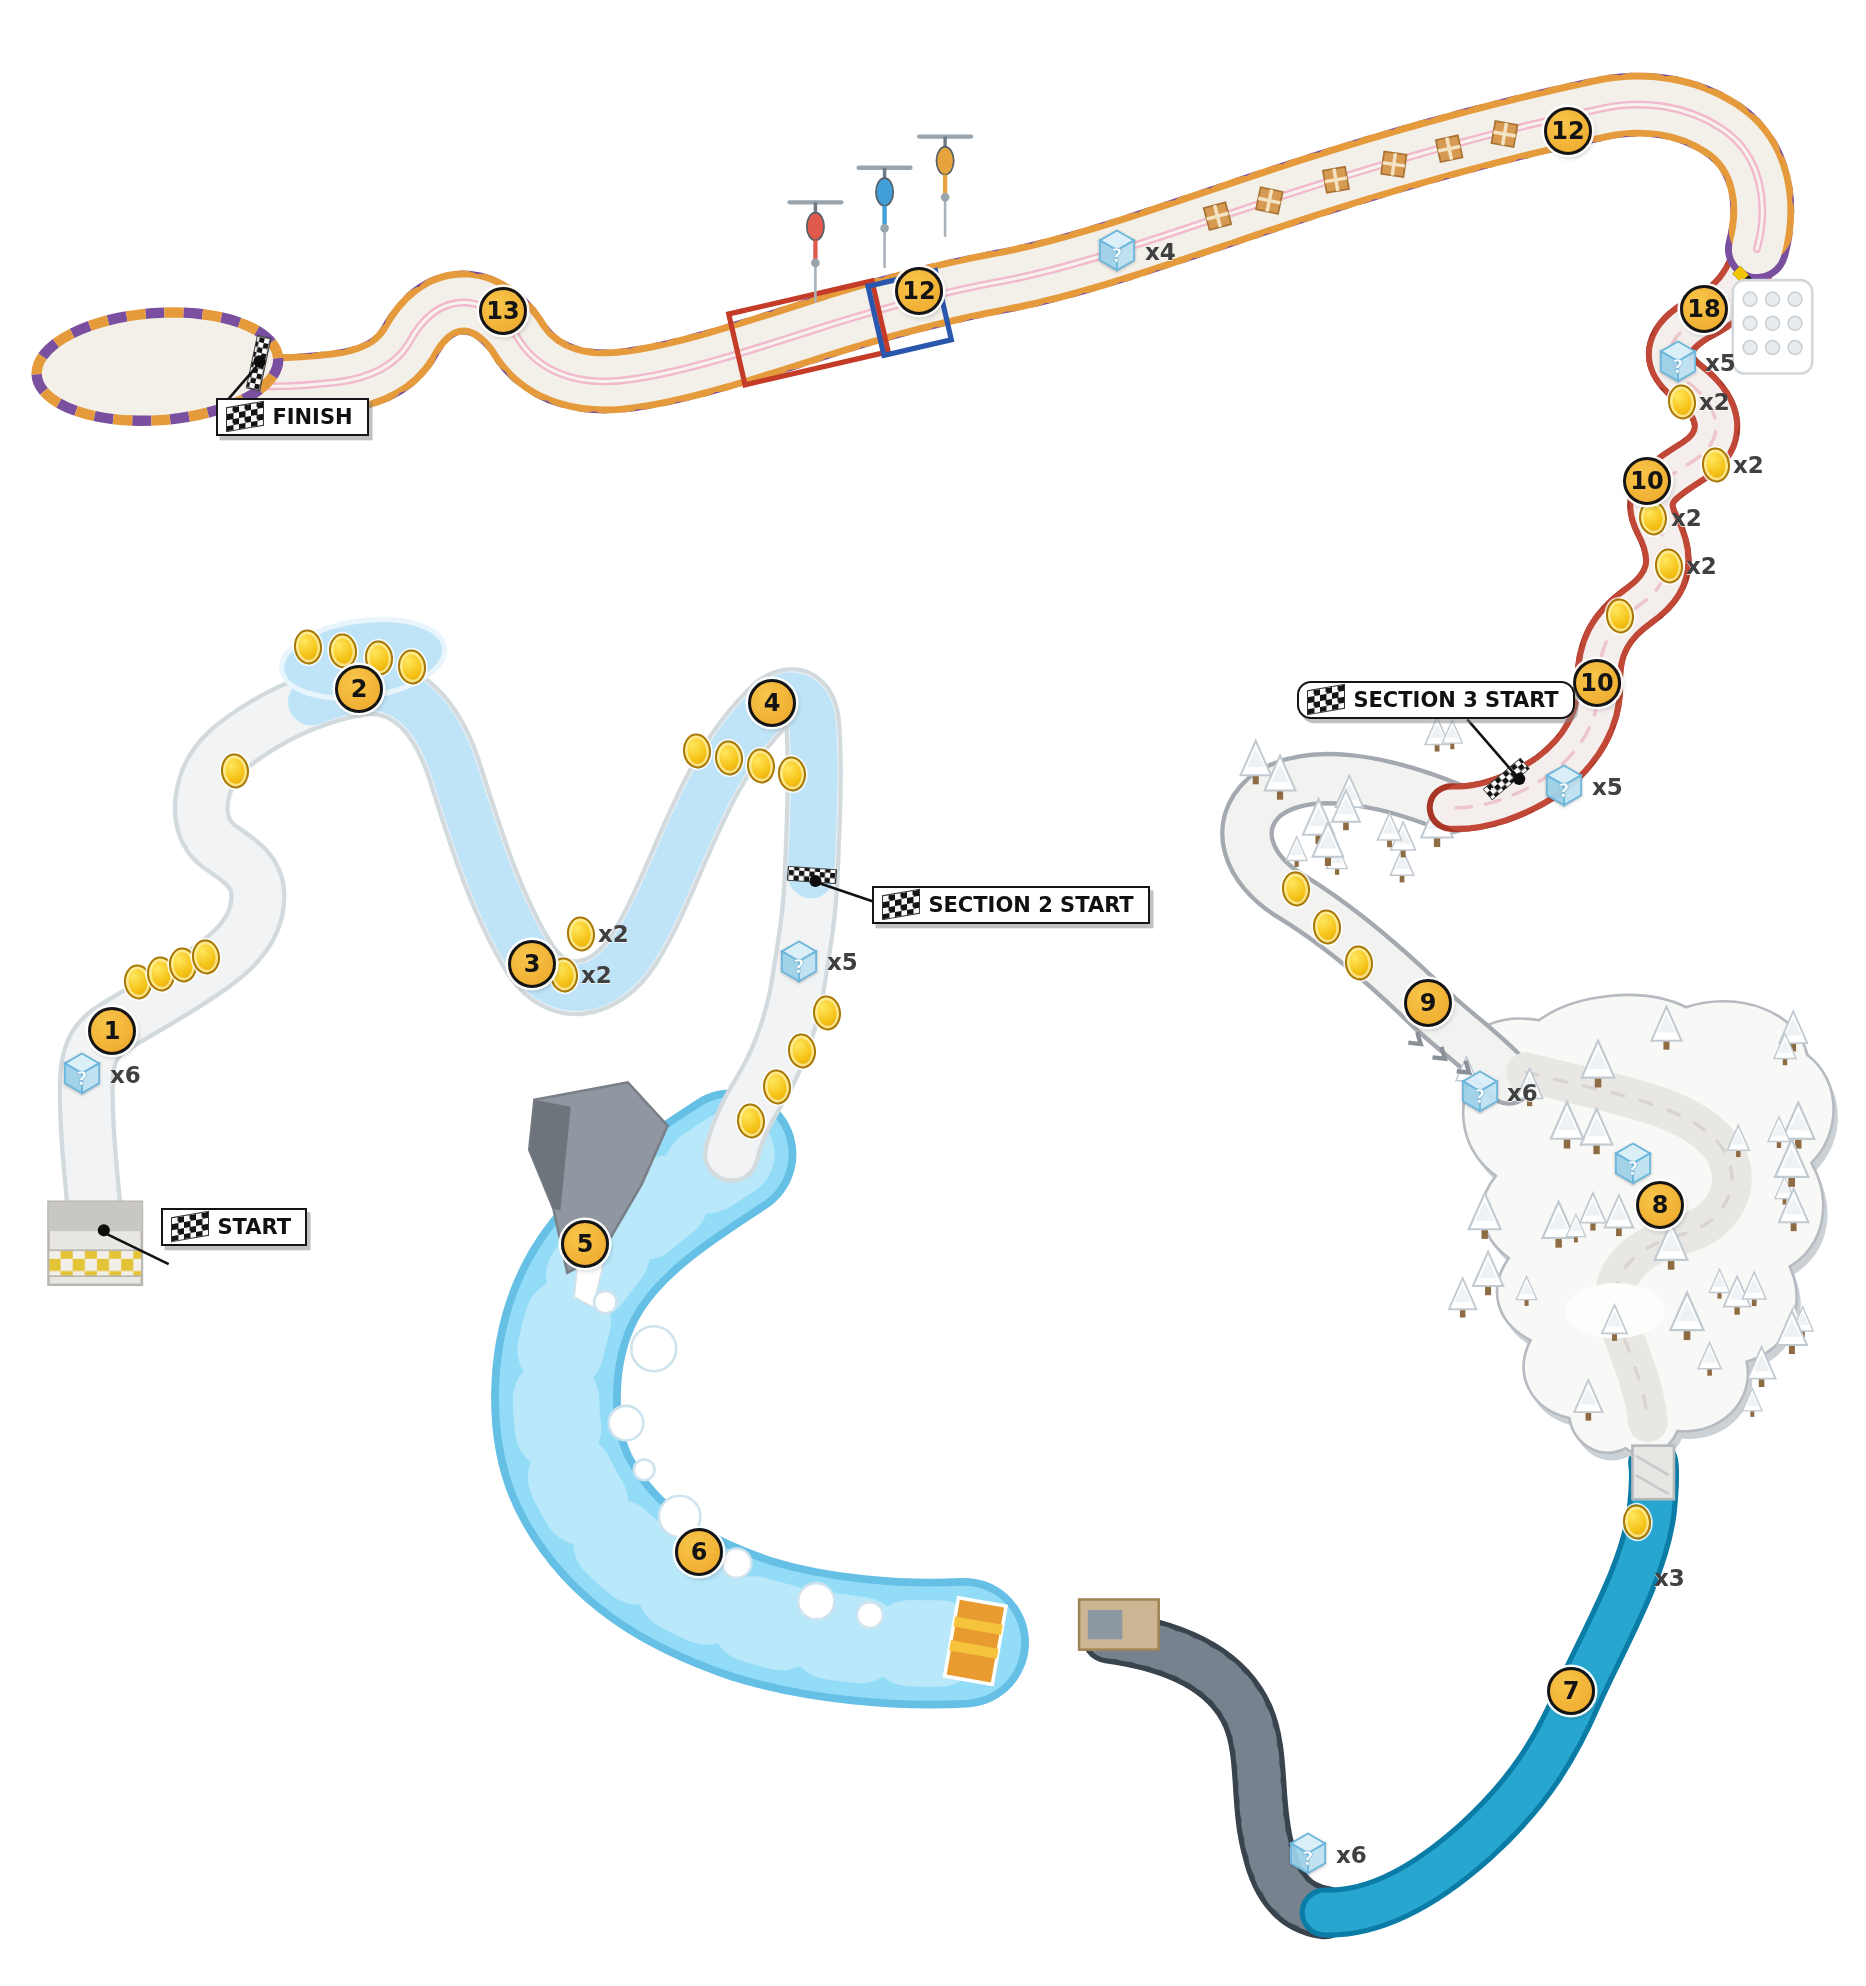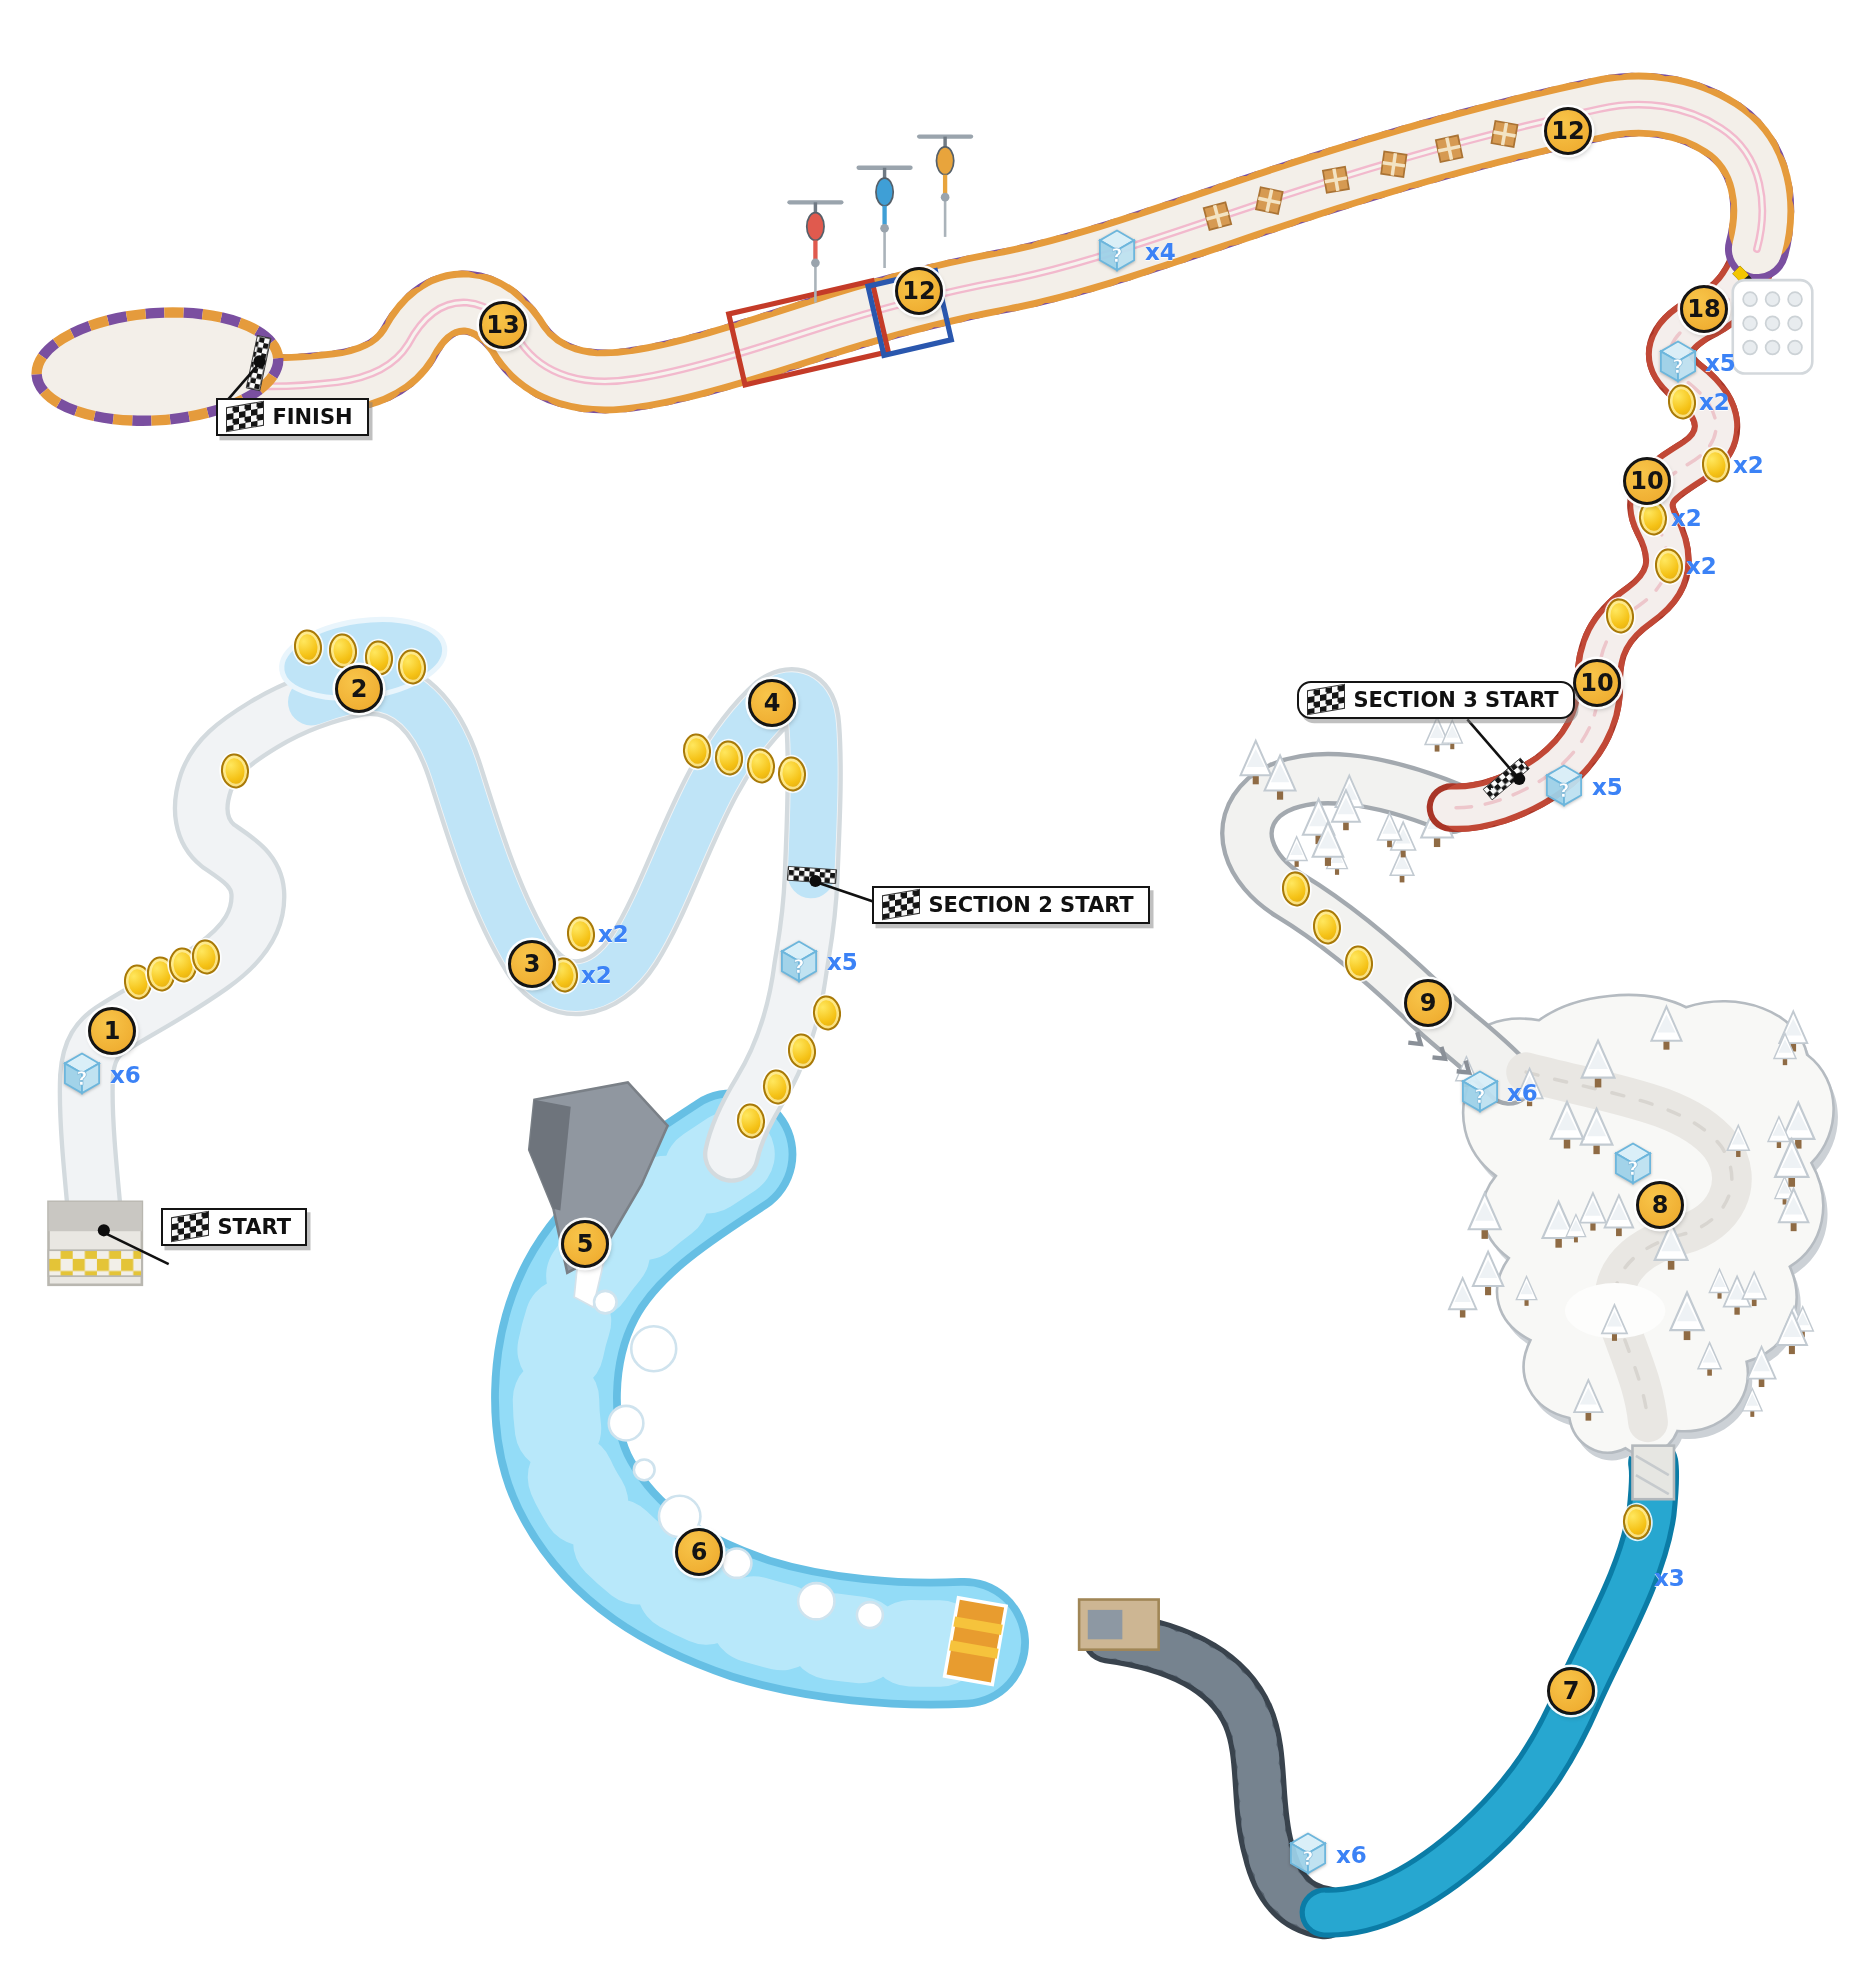--- a/index.html
+++ b/index.html
@@ -7,21 +7,21 @@
   #track-svg{position:absolute;left:0;top:0;z-index:1;}
   .marker{position:absolute;width:42px;height:42px;border-radius:50%;
     background:radial-gradient(circle at 38% 32%,#f8c54a,#eda72a);
     border:3.5px solid #141414;box-shadow:0 0 0 2.6px rgba(255,255,255,.95),1.7px 2.6px 5.2px rgba(0,0,0,.25);
     display:flex;align-items:center;justify-content:center;font-size:24px;font-weight:800;color:#141414;
     z-index:30;transform:translate(-50%,-50%);}
   .coin{position:absolute;width:24px;height:31px;border-radius:50%;
     background:radial-gradient(circle at 35% 30%,#ffe75e,#f5c216 55%,#dba10c);
     border:2.6px solid #a87908;box-shadow:0 0 0 1.7px rgba(255,255,255,.85),inset 0 0 0 2.6px rgba(255,244,180,.7);
     z-index:20;transform:translate(-50%,-50%) rotate(-6deg);}
-  .coin-label,.box-label{position:absolute;font-size:23px;font-weight:800;color:#3b82f6;z-index:21;
+  .coin-label,.box-label{position:absolute;font-size:23px;font-weight:800;color:#404040;z-index:21;
     transform:translate(0,-50%);text-shadow:0 0.9px 0 rgba(255,255,255,.8);white-space:nowrap;}
   .itembox{position:absolute;z-index:22;transform:translate(-50%,-50%);filter:drop-shadow(0.9px 1.7px 1.7px rgba(0,0,0,.25));}
   .flag{position:absolute;z-index:40;display:flex;align-items:center;gap:8.6px;background:#ffffff;
     border:2.6px solid #141414;padding:4.3px 14px 4.3px 7.8px;font-weight:800;font-size:21px;color:#111;
     box-shadow:3.5px 4.3px 0 rgba(130,130,130,.5);white-space:nowrap;}
   .checker{display:inline-block;width:36px;height:23px;border:0.9px solid #333;
     background-image:repeating-conic-gradient(#141414 0 25%,#f7f7f7 0 50%);background-size:12px 12px;
     transform:skewY(-10deg);}
 </style>
 </head>
@@ -502,21 +502,21 @@
     <div class="marker" style="left: 585px; top: 1244px;">5</div>
     <div class="marker" style="left: 699px; top: 1552px;">6</div>
     <div class="marker" style="left: 1571px; top: 1691px;">7</div>
     <div class="marker" style="left: 1660px; top: 1205px;">8</div>
     <div class="marker" style="left: 1428px; top: 1003px;">9</div>
     <div class="marker" style="left: 1647px; top: 481px;">10</div>
     <div class="marker" style="left: 1597px; top: 683px;">10</div>
     <div class="marker" style="left: 1704px; top: 309px;">18</div>
     <div class="marker" style="left: 1568px; top: 131px;">12</div>
     <div class="marker" style="left: 919px; top: 291px;">12</div>
-    <div class="marker" style="left: 503px; top: 325px;">13</div>
+    <div class="marker" style="left: 503px; top: 311px;">13</div>
     <div class="coin" style="left: 308px; top: 647px;"></div>
     <div class="coin" style="left: 343px; top: 651px;"></div>
     <div class="coin" style="left: 379px; top: 658px;"></div>
     <div class="coin" style="left: 412px; top: 667px;"></div>
     <div class="coin" style="left: 235px; top: 771px;"></div>
     <div class="coin" style="left: 138px; top: 982px;"></div>
     <div class="coin" style="left: 161px; top: 974px;"></div>
     <div class="coin" style="left: 183px; top: 965px;"></div>
     <div class="coin" style="left: 206px; top: 957px;"></div>
     <div class="coin" style="left: 581px; top: 934px;"></div>

